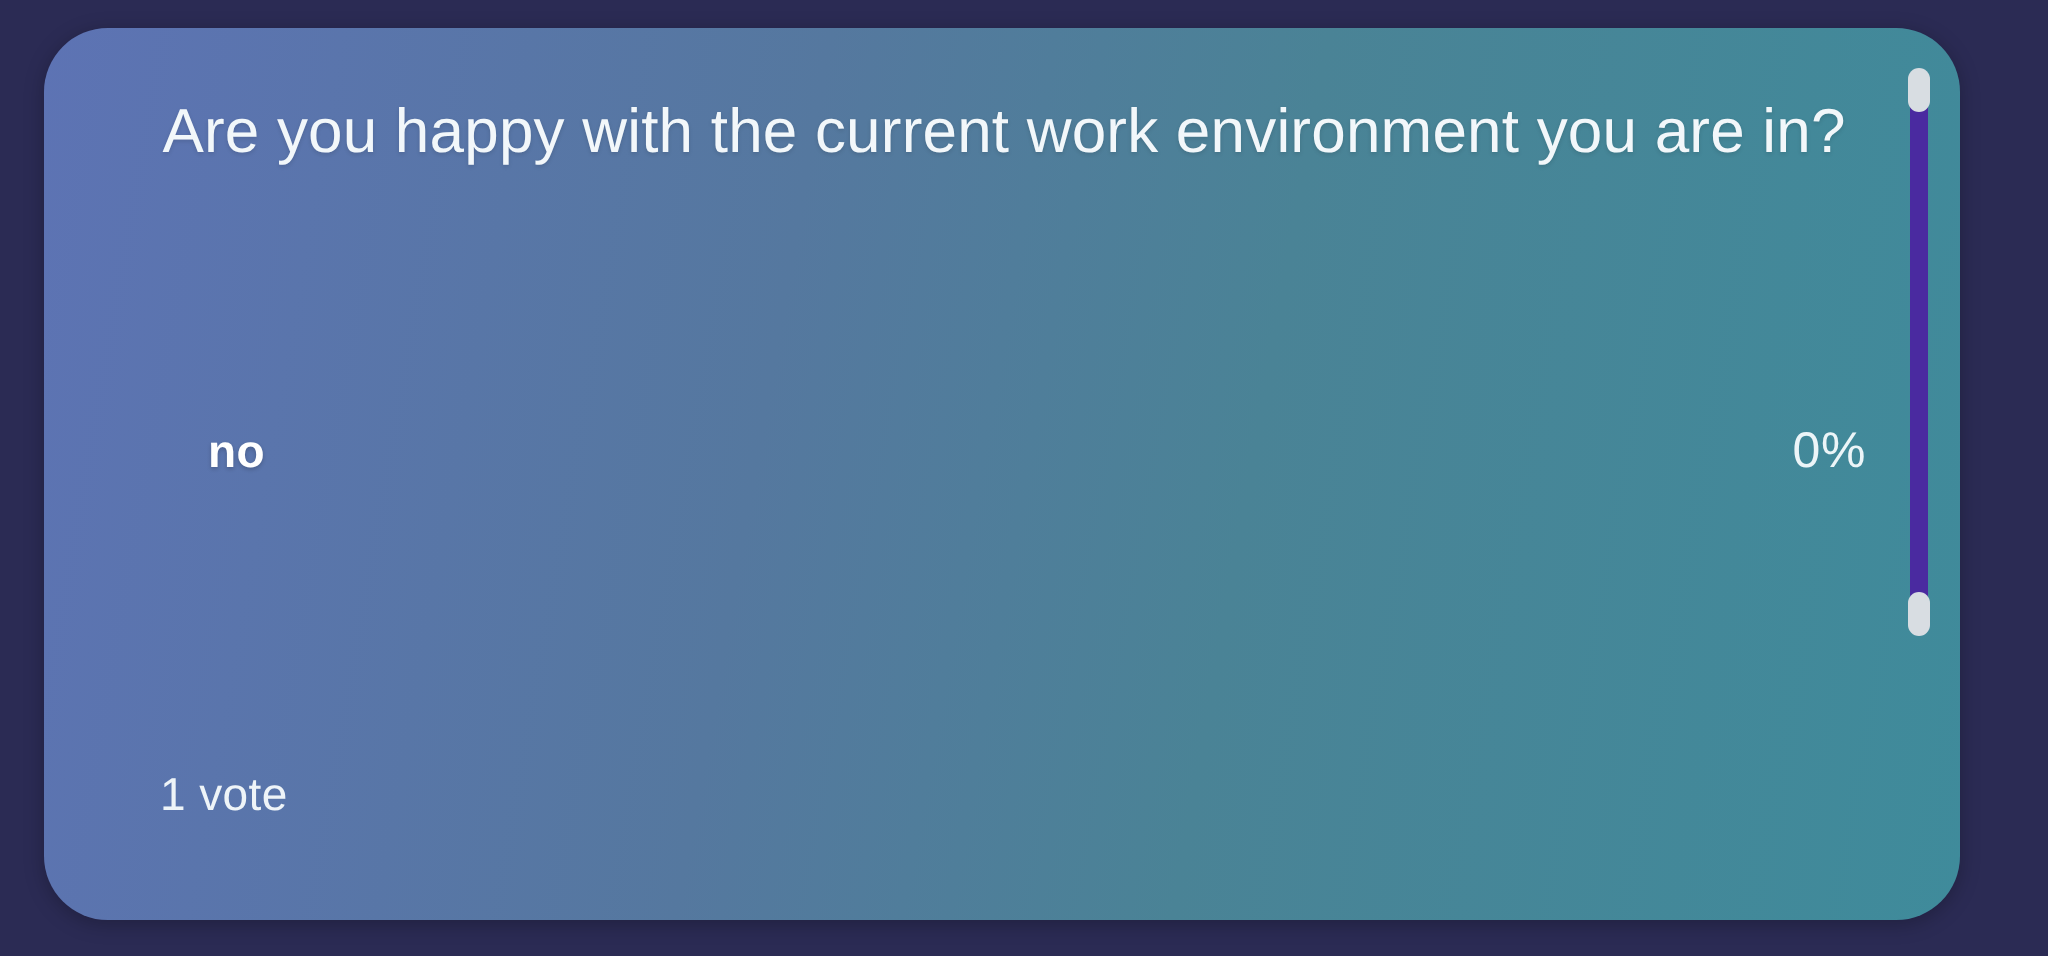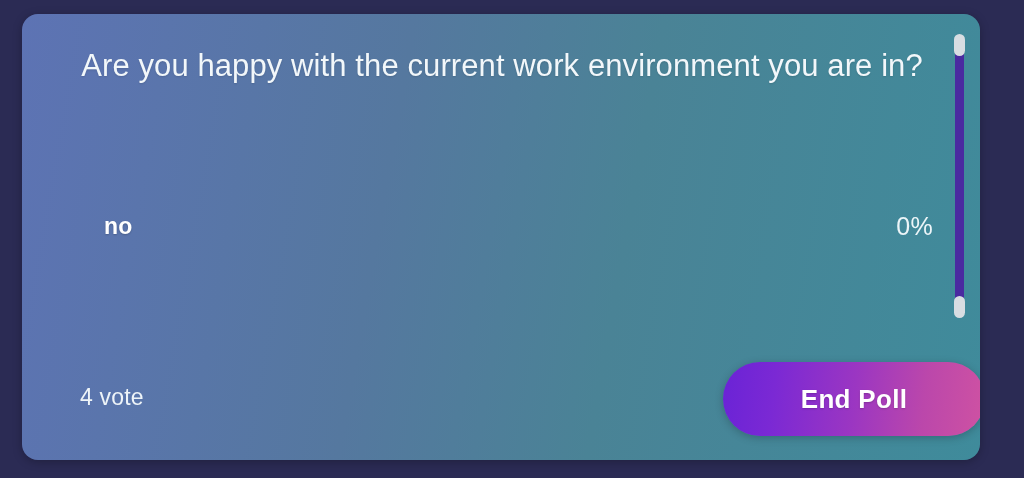--- a/index.html
+++ b/index.html
@@ -20,21 +20,21 @@
     height: 478px;
   }
 
   
   .poll-card {
     position: absolute;
     left: 22px;
     top: 14px;
     width: 958px;
     height: 446px;
-    border-radius: 16px;
+    border-radius: 32px;
     background: linear-gradient(100deg, #5d73b4 0%, #55789f 38%, #4a8396 62%, #3f8b9b 100%);
     box-shadow: 0 2px 10px rgba(0,0,0,0.25);
     overflow: hidden;
   }
 
   
   .poll-question {
     position: absolute;
     left: 40px;
     top: 28px;
@@ -177,23 +177,22 @@
 
       <div class="option-row">
         <div class="option-track empty" style="width: 0px;"></div>
         <div class="option-label">no</div>
         <div class="option-percent">0%</div>
       </div>
 
 
     </div>
 
-    <div class="vote-count">4 vote</div>
-
-    <button class="end-poll-button">End Poll</button>
+    <div class="vote-count">1 vote</div>
+
 
   </div>
 
   <div class="scrollbar">
     <div class="scrollbar-track"></div>
     <div class="scrollbar-cap top"></div>
     <div class="scrollbar-cap bottom"></div>
   </div>
 
 </div>

